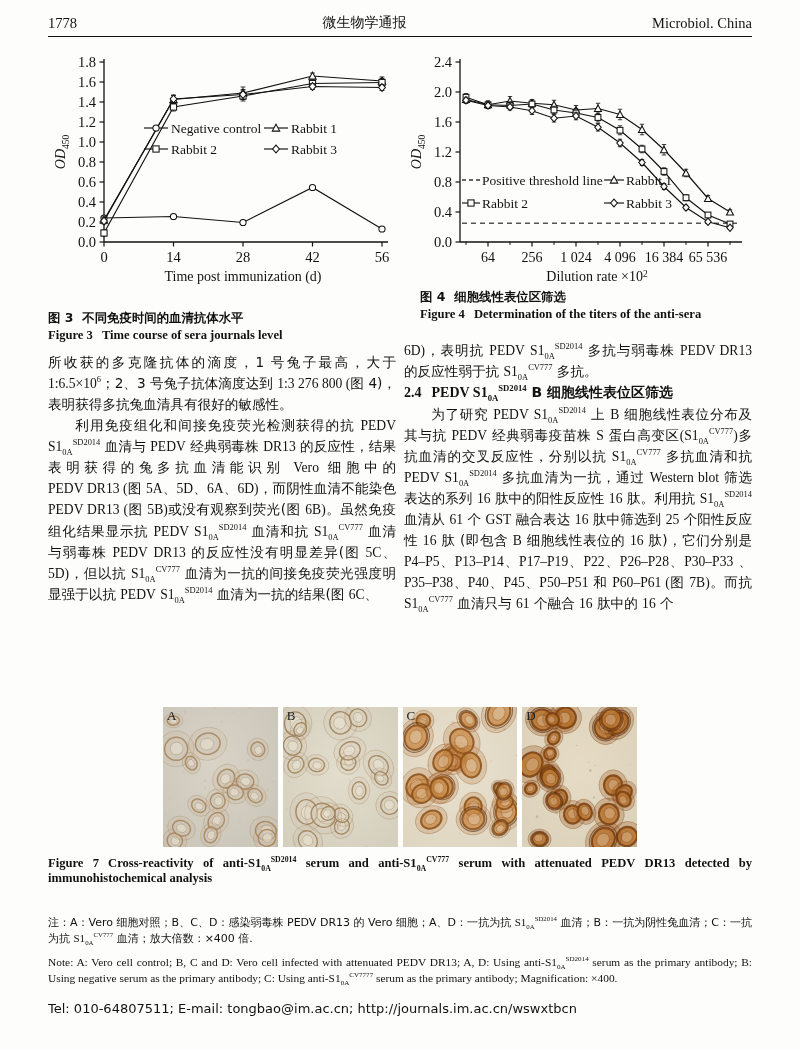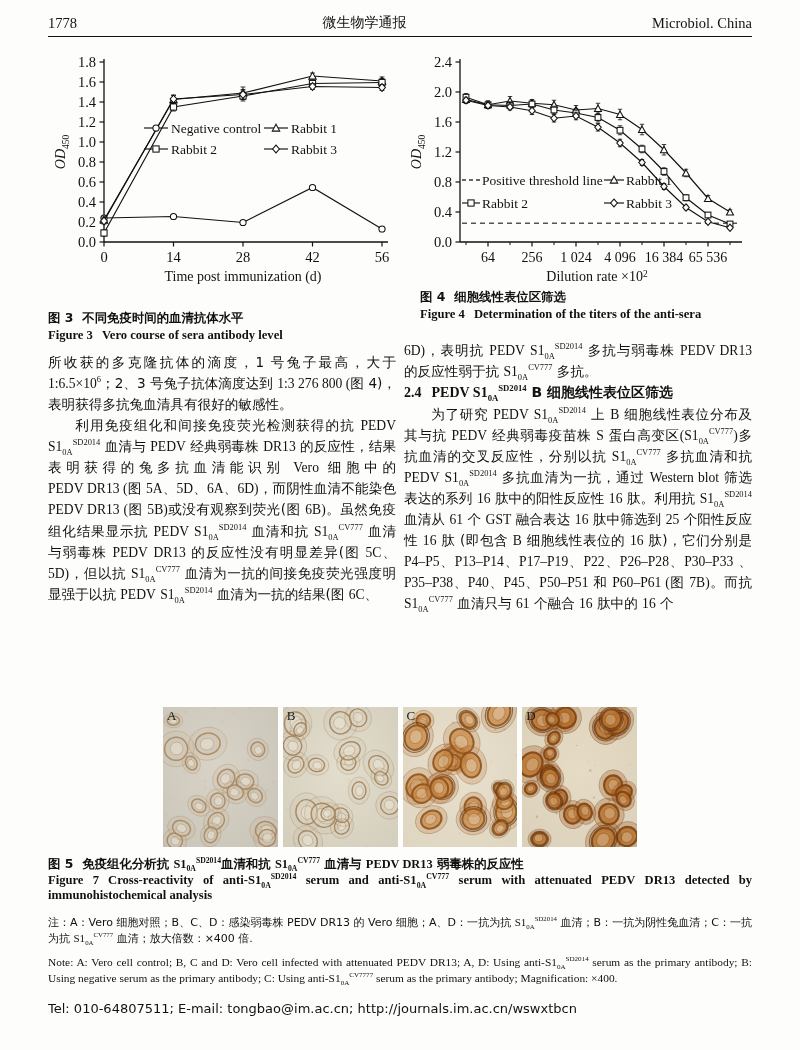--- a/index.html
+++ b/index.html
@@ -450,21 +450,21 @@
             <line x1="200" y1="157" x2="220" y2="157" stroke="#111" stroke-width="1.15"></line>
             <polygon points="210,153.1 213.4,157 210,160.9 206.6,157" fill="#ffffff" stroke="#111" stroke-width="1.05"></polygon>
             <text x="222" y="161.8" font-family="Liberation Serif, serif" fill="#111" font-size="13.5">Rabbit 3</text>
           </g>
         </svg>
     </div>
   </div>
 
   <div class="capblock" style="left:48px;top:296px;width:348px;margin-top:13px;">
     <div class="cap-cn"><span class="lbl">图 3</span><span>不同免疫时间的血清抗体水平</span></div>
-    <div class="cap-en"><span class="lbl">Figure 3</span><span>Vero course of sera antibody level</span></div>
+    <div class="cap-en"><span class="lbl">Figure 3</span><span>Time course of sera journals level</span></div>
   </div>
 
   <div class="capblock" style="left:420px;top:288px;width:340px;">
     <div class="cap-cn"><span class="lbl">图 4</span><span>细胞线性表位区筛选</span></div>
     <div class="cap-en"><span class="lbl">Figure 4</span><span>Determination of the titers of the anti-sera</span></div>
   </div>
 
   <div class="col left" style="top:352px;">
     <p class="cn">所收获的多克隆抗体的滴度，1&nbsp;号兔子最高，大于 <span class="en">1:6.5×10<sup>6</sup></span>；2、3 号兔子抗体滴度达到 <span class="en">1:3&nbsp;276&nbsp;800&nbsp;(</span>图 4)，表明获得多抗兔血清具有很好的敏感性。</p>
     <p class="cn indent">利用免疫组化和间接免疫荧光检测获得的抗 <span class="en">PEDV S1<sub>0A</sub><sup>SD2014</sup></span> 血清与 <span class="en">PEDV</span> 经典弱毒株 <span class="en">DR13</span> 的反应性，结果表明获得的兔多抗血清能识别 <span class="en">Vero</span> 细胞中的 <span class="en">PEDV&nbsp;DR13&nbsp;(</span>图 <span class="en">5A</span>、<span class="en">5D</span>、<span class="en">6A</span>、<span class="en">6D)</span>，而阴性血清不能染色 <span class="en">PEDV DR13&nbsp;(</span>图&nbsp;<span class="en">5B)</span>或没有观察到荧光(图&nbsp;<span class="en">6B)</span>。虽然免疫组化结果显示抗 <span class="en">PEDV</span> <span class="en">S1<sub>0A</sub><sup>SD2014</sup></span> 血清和抗 <span class="en">S1<sub>0A</sub><sup>CV777</sup></span> 血清与弱毒株 <span class="en">PEDV</span> <span class="en">DR13</span> 的反应性没有明显差异(图 <span class="en">5C</span>、<span class="en">5D)</span>，但以抗 <span class="en">S1<sub>0A</sub><sup>CV777</sup></span> 血清为一抗的间接免疫荧光强度明显强于以抗 <span class="en">PEDV</span> <span class="en">S1<sub>0A</sub><sup>SD2014</sup></span> 血清为一抗的结果(图&nbsp;<span class="en">6C</span>、</p>
@@ -900,23 +900,20 @@
             <circle cx="4.956811556927298" cy="15.346707818930042" r="1.2027353395061728" fill="#7a4011" fill-opacity="0.21"></circle>
             <circle cx="67.92433984910836" cy="113.93184156378601" r="0.8191358024691358" fill="#7a4011" fill-opacity="0.21"></circle>
             <circle cx="34.792331104252405" cy="21.63734567901235" r="1.1334529320987654" fill="#7a4011" fill-opacity="0.21"></circle>
           </g>
       </svg>
       <span class="plabel">D</span>
     </div>
   </div>
 
   <div class="wide" style="top:856px;">
-    <div class="cap-cn">
-      <span class="lbl">图 5</span>免疫组化分析抗 <span class="en">S1<sub>0A</sub><sup>SD2014</sup></span>血清和抗 <span class="en">S1<sub>0A</sub><sup>CV777</sup></span> 血清与 <span class="en">PEDV DR13</span> 弱毒株的反应性
-    </div>
     <div class="cap-en" style="text-align:justify;">
       <span class="lbl">Figure 7</span>Cross-reactivity of anti-S1<sub>0A</sub><sup>SD2014</sup> serum and anti-S1<sub>0A</sub><sup>CV777</sup> serum with attenuated PEDV DR13 detected by immunohistochemical analysis
     </div>
   </div>
 
   <div class="wide note" style="top:915px;">
     <span class="cnn">注：A：Vero 细胞对照；B、C、D：感染弱毒株 PEDV DR13 的 Vero 细胞；A、D：一抗为抗 <span class="en">S1<sub>0A</sub><sup>SD2014</sup></span> 血清；B：一抗为阴性兔血清；C：一抗为抗 <span class="en">S1<sub>0A</sub><sup>CV777</sup></span> 血清；放大倍数：×400 倍.</span>
   </div>
 
   <div class="wide note" style="top:955px;">

